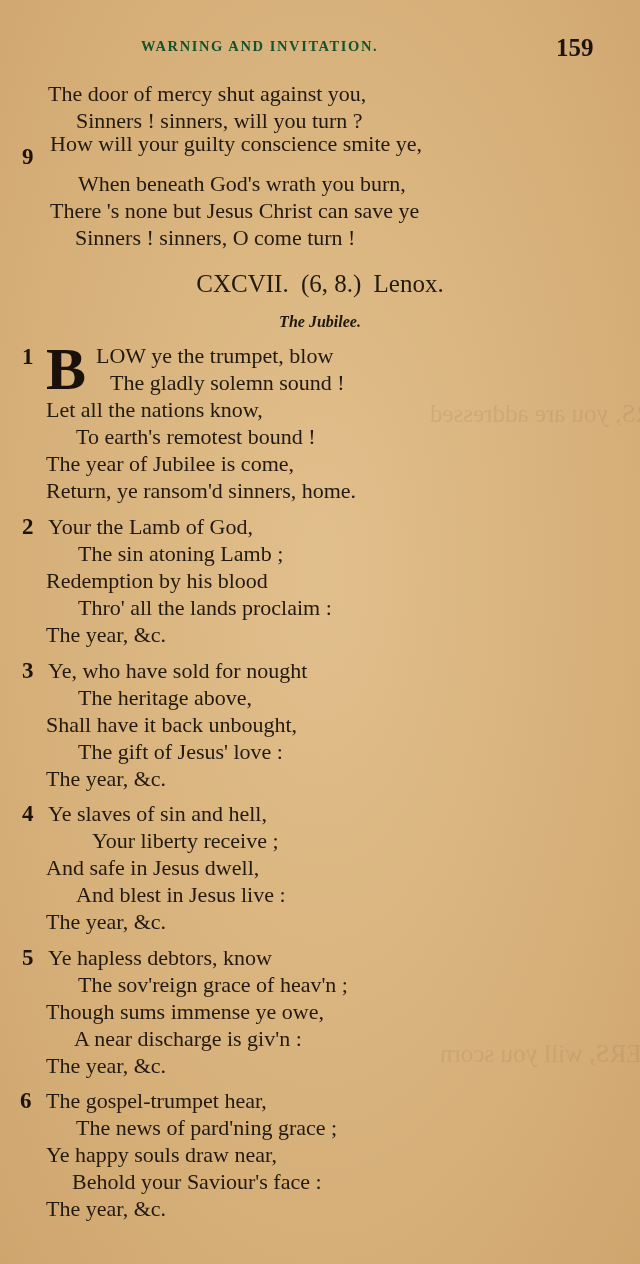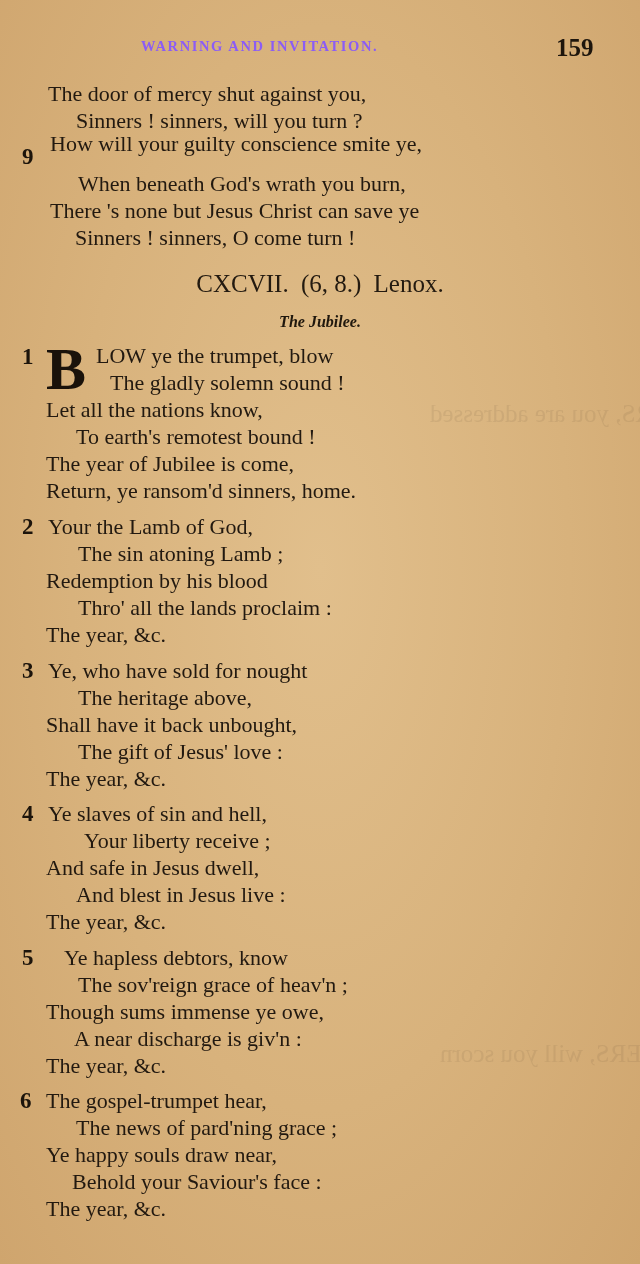--- a/index.html
+++ b/index.html
@@ -30,21 +30,21 @@
     }
     .running-title {
       position: absolute;
       left: 141px;
       top: 4px;
       font-size: 15.5px;
       letter-spacing: 1.6px;
       font-variant: small-caps;
       text-transform: lowercase;
       font-weight: bold;
-      color: #8b5cf6;
+      color: #14532d;
     }
     .running-title.uc {
       text-transform: uppercase;
       font-variant: normal;
       font-size: 14.5px;
     }
     .page-number {
       position: absolute;
       left: 556px;
       top: 0;
@@ -152,27 +152,27 @@
 
   <div class="vnum" style="left:22px; top:657px;">3</div>
   <div class="line" style="left:48px; top:657px;">Ye, who have sold for nought</div>
   <div class="line" style="left:78px; top:684px;">The heritage above,</div>
   <div class="line" style="left:46px; top:711px;">Shall have it back unbought,</div>
   <div class="line" style="left:78px; top:738px;">The gift of Jesus' love :</div>
   <div class="line" style="left:46px; top:765px;">The year, &amp;c.</div>
 
   <div class="vnum" style="left:22px; top:800px;">4</div>
   <div class="line" style="left:48px; top:800px;">Ye slaves of sin and hell,</div>
-  <div class="line" style="left:84px; top:827px;">Your liberty receive ;</div>
+  <div class="line" style="left:92px; top:827px;">Your liberty receive ;</div>
   <div class="line" style="left:46px; top:854px;">And safe in Jesus dwell,</div>
   <div class="line" style="left:76px; top:881px;">And blest in Jesus live :</div>
   <div class="line" style="left:46px; top:908px;">The year, &amp;c.</div>
 
   <div class="vnum" style="left:22px; top:944px;">5</div>
-  <div class="line" style="left:64px; top:944px;text-align:center;">Ye hapless debtors, know</div>
+  <div class="line" style="left:48px; top:944px;text-align:center;">Ye hapless debtors, know</div>
   <div class="line" style="left:78px; top:971px;">The sov'reign grace of heav'n ;</div>
   <div class="line" style="left:46px; top:998px;">Though sums immense ye owe,</div>
   <div class="line" style="left:74px; top:1025px;">A near discharge is giv'n :</div>
   <div class="line" style="left:46px; top:1052px;">The year, &amp;c.</div>
 
   <div class="vnum" style="left:20px; top:1087px;">6</div>
   <div class="line" style="left:46px; top:1087px;">The gospel-trumpet hear,</div>
   <div class="line" style="left:76px; top:1114px;">The news of pard'ning grace ;</div>
   <div class="line" style="left:46px; top:1141px;">Ye happy souls draw near,</div>
   <div class="line" style="left:72px; top:1168px;">Behold your Saviour's face :</div>

